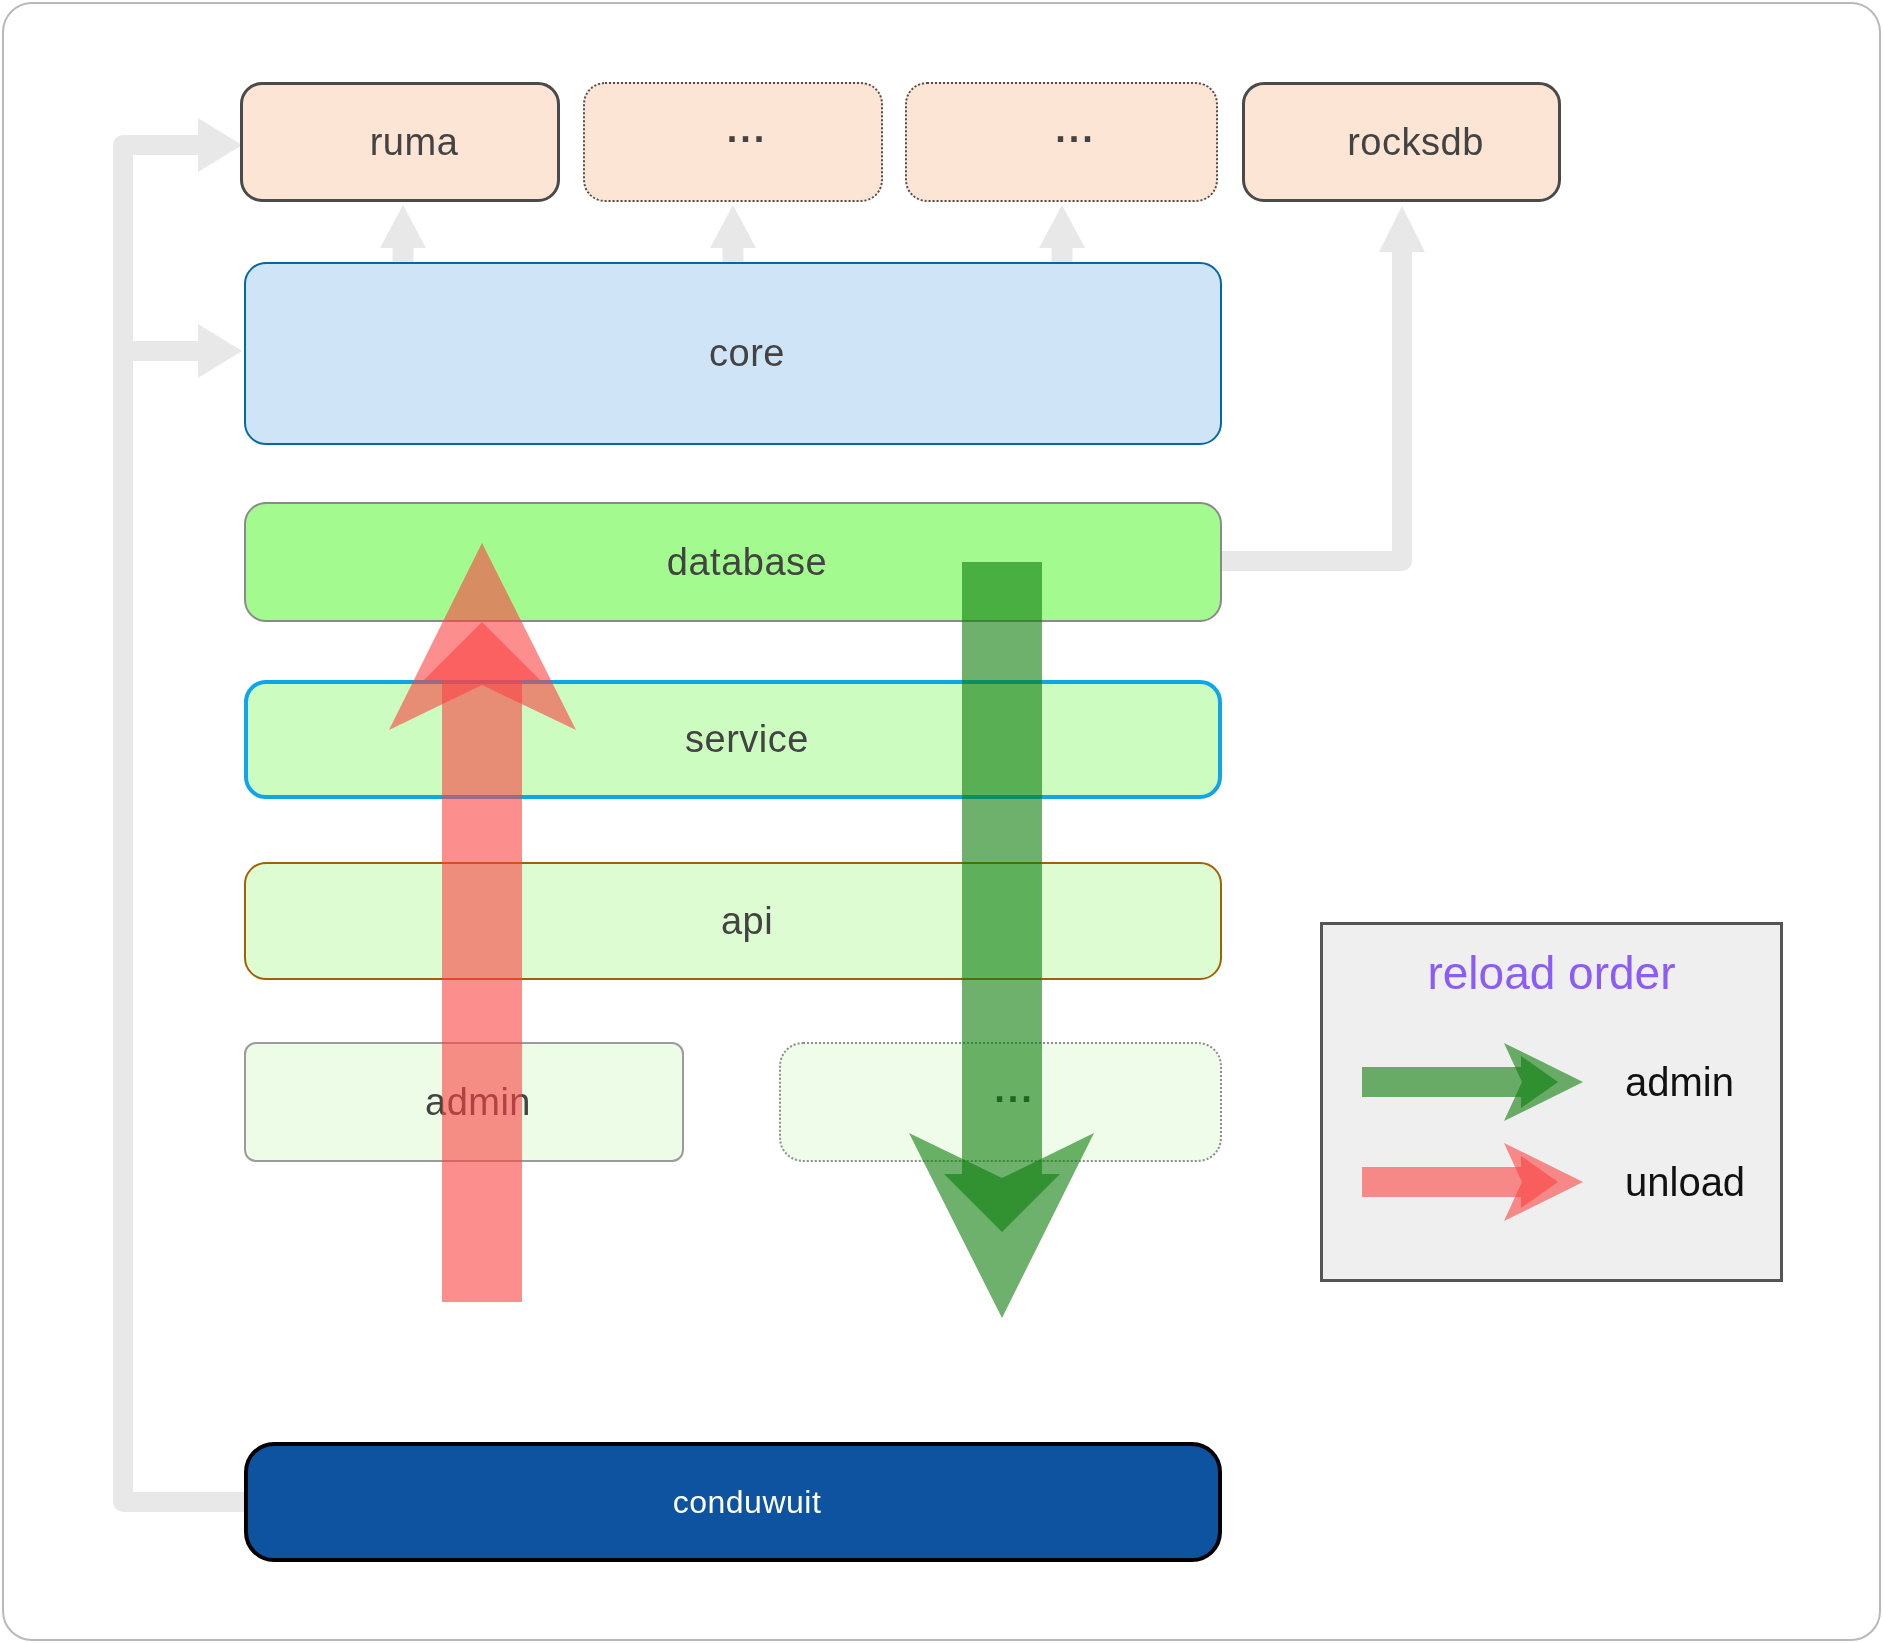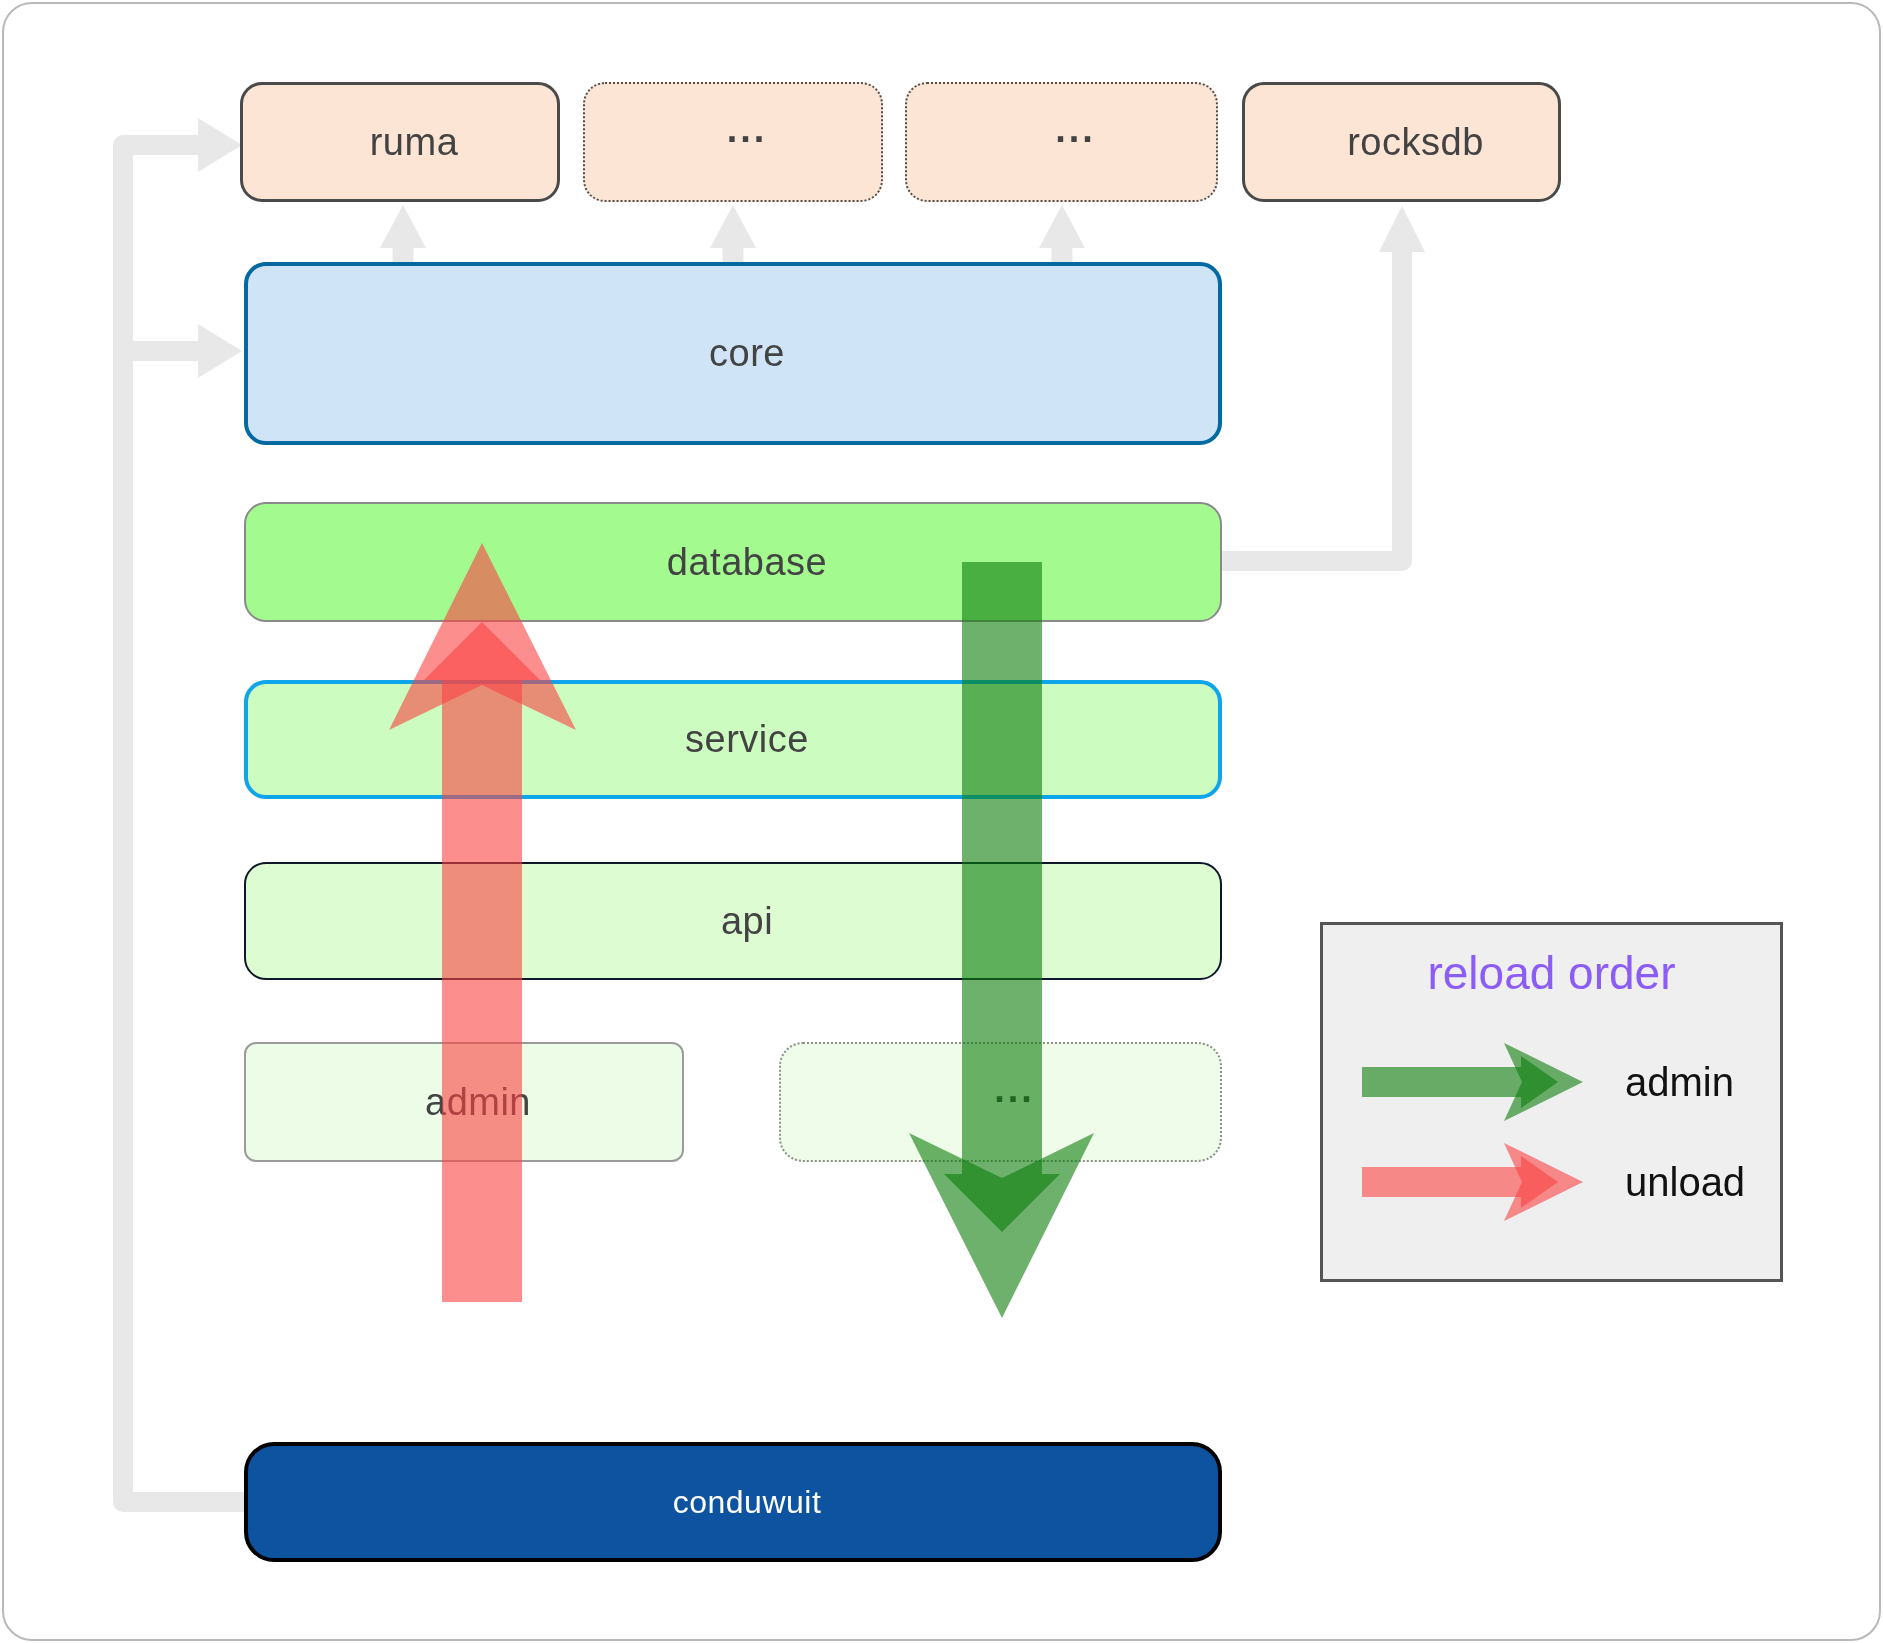--- a/index.html
+++ b/index.html
@@ -15,24 +15,24 @@
   #connector-layer{z-index:0;}
   #arrow-layer{z-index:2;}
   .node{
     position:absolute;display:flex;align-items:center;justify-content:center;
     box-sizing:border-box;font-size:38px;color:#434343;z-index:1;
     border-radius:22px;letter-spacing:0.5px;padding-left:28px;
   }
   .crate{background:#fce5d4;border:3px solid #4a4a4a;}
   .crate.dotted{border:2.5px dotted #4f4f4f;}
   .wide{left:244px;width:978px;}
-  .core{top:262px;height:183px;background:#cfe4f7;border:4px solid #0369a1;}
+  .core{top:262px;height:183px;background:#cfe4f7;border:2px solid #0369a1;}
   .database{top:502px;height:120px;background:#a3fa8e;border:2px solid #8a8a8a;}
   .service{top:680px;height:119px;background:#cdfcc0;border:4px solid #0ea5e9;}
-  .api{top:862px;height:118px;background:#ddfcd2;border:2px solid #0f172a;}
+  .api{top:862px;height:118px;background:#ddfcd2;border:2px solid #a16207;}
   .admin{left:244px;top:1042px;width:440px;height:120px;background:#edfce6;border:2px solid #9b9b9b;border-radius:12px;}
   .svc-more{left:779px;top:1042px;width:443px;height:120px;background:#effce9;border:2px dotted #8f8f8f;border-radius:24px;}
   .router{top:1222px;height:120px;background:#ffffff;border:2px solid #7f7f7f;border-radius:30px;}
   .conduwuit{top:1442px;height:120px;background:#0d53a0;border:4px solid #000000;border-radius:30px;color:#ffffff;font-size:32px;}
   .dots-label{font-weight:bold;letter-spacing:3px;transform:translateY(-30%);}
   #legend{
     position:absolute;left:1320px;top:922px;width:463px;height:360px;
     background:#efefef;border:3px solid #555555;box-sizing:border-box;z-index:1;
   }
   #legend-title{

